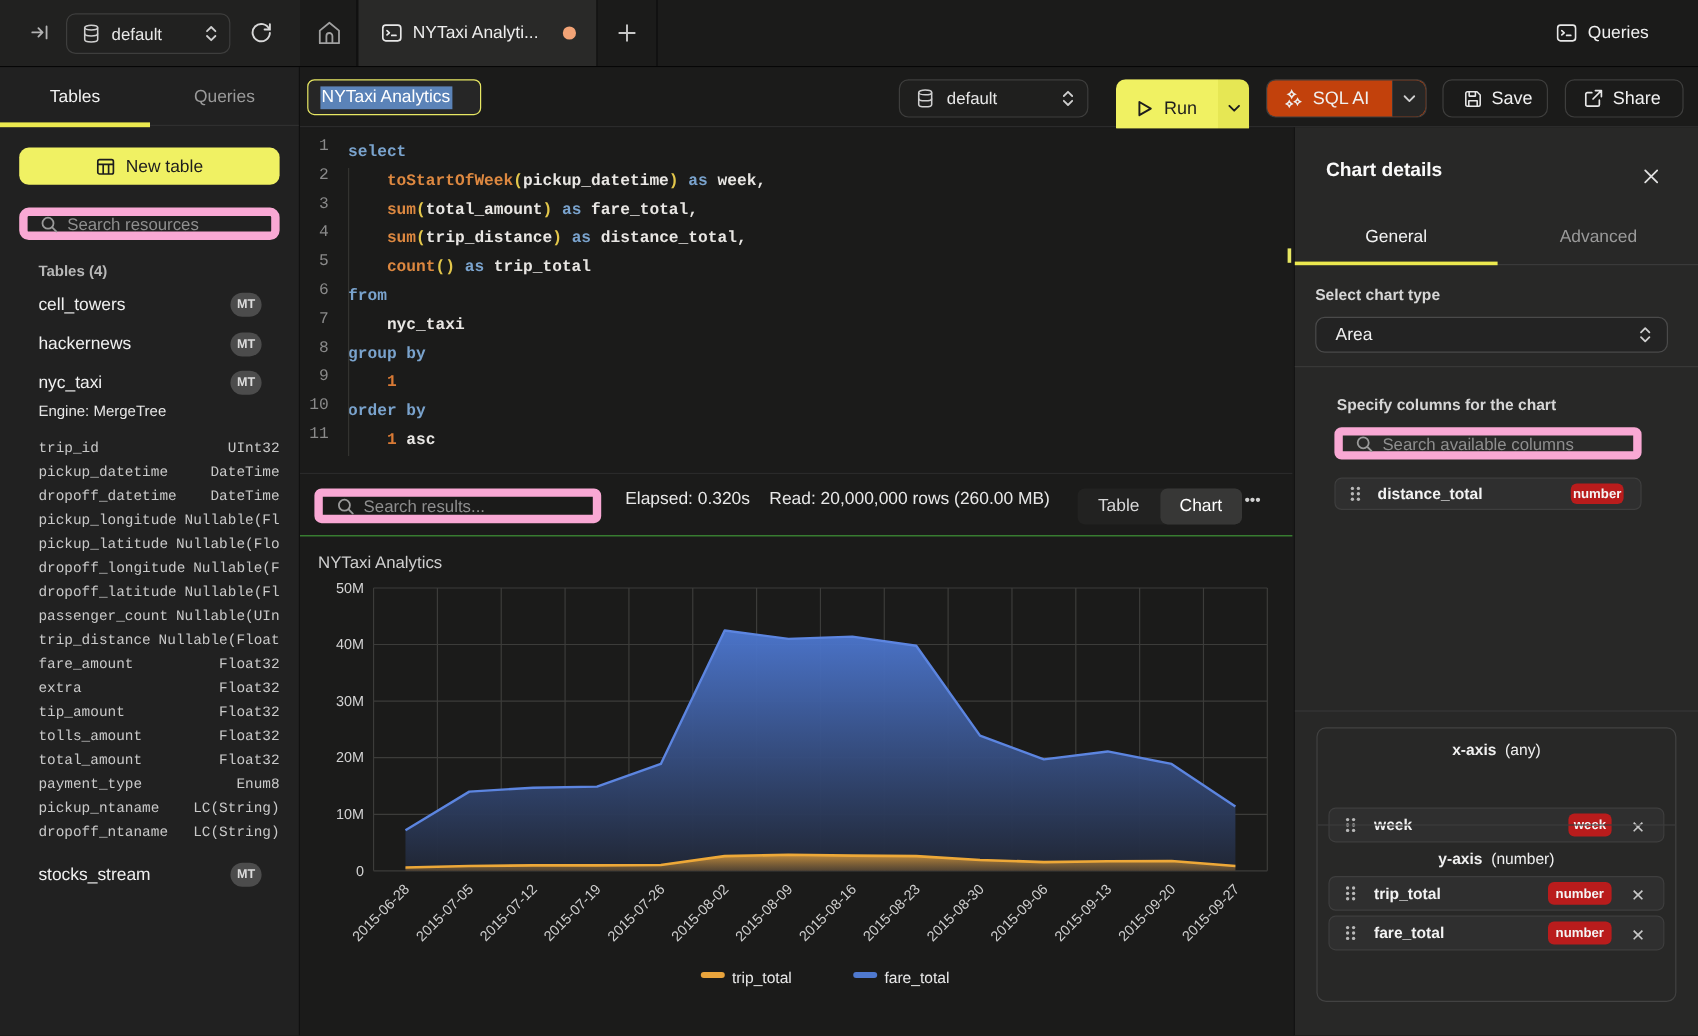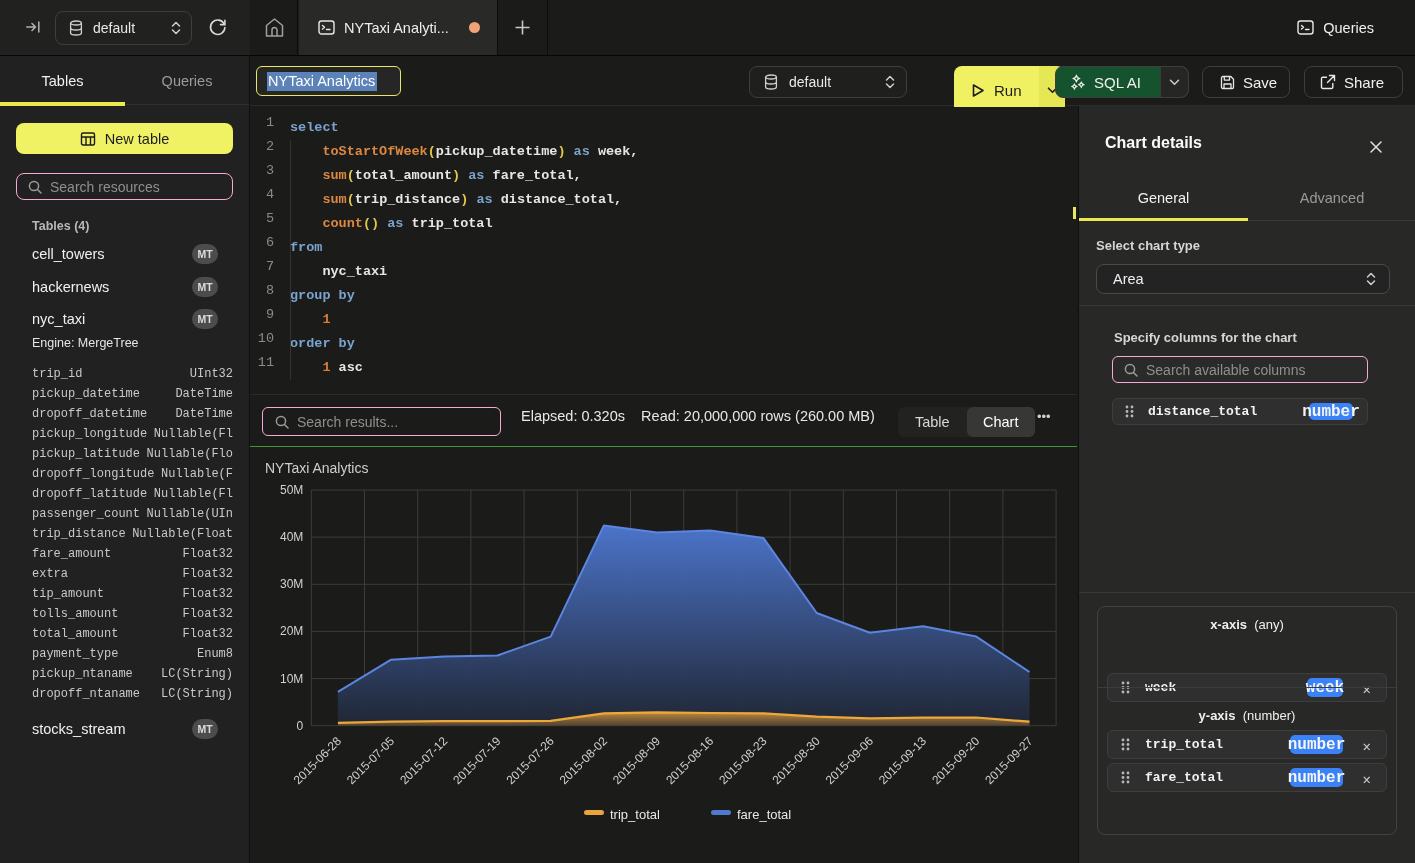--- a/index.html
+++ b/index.html
@@ -13,32 +13,32 @@
 #hometab { left:250px; top:0; width:48px; height:55px; background:#1b1b1a; border-right:1px solid #0c0c0c; }
 #activetab { left:299px; top:0; width:199px; height:55px; background:#292928; border-right:1px solid #0c0c0c; display:flex; align-items:center; }
 #tabtitle { color:#ededed; font-size:14.5px; margin-left:9px; }
 #tabdot { width:11px; height:11px; border-radius:50%; background:#f2a376; margin-left:20px; }
 #queries-btn { right:41px; top:0; height:55px; display:flex; align-items:center; color:#f0f0f0; font-size:14.5px; }
 
 #sidebar { left:0; top:56px; width:250px; height:807px; background:#212121; border-right:1px solid #101010; }
 #sidetabs { left:0; top:0; width:249px; height:49px; border-bottom:1px solid #2f2f2f; }
 #sidetab-underline { left:0; top:46px; width:125px; height:4px; background:#ece94f; }
 #newtable { left:16px; top:67px; width:217px; height:31px; background:#f0f163; border-radius:8px; display:flex; align-items:center; justify-content:center; color:#1d1d1d; font-size:14.5px; }
-.searchbox { border:1px solid #f9a8d4; border-radius:8px; display:flex; align-items:center; color:#8f8f8f; font-size:14px; }
+.searchbox { border:7px solid #f9a8d4; border-radius:8px; display:flex; align-items:center; color:#8f8f8f; font-size:14px; }
 #tables4 { left:32px; top:163px; color:#b8b8b8; font-size:12.5px; font-weight:bold; }
 .trow { left:32px; width:201px; height:22px; display:flex; align-items:center; color:#f0f0f0; font-size:14.5px; }
 .mt { position:absolute; right:15px; width:26px; height:20px; background:#4c4c4c; border-radius:10px; color:#dcdcdc; font-size:10.5px; font-weight:bold; display:flex; align-items:center; justify-content:center; }
 #engine { left:32px; top:280px; color:#e5e5e5; font-size:12.5px; }
 #collist { left:32px; top:308px; width:201px; color:#c9c9c9; font-family:"Liberation Mono", monospace; font-size:12px; line-height:20px; }
 .cr { display:flex; justify-content:space-between; white-space:pre; }
 
 #toolbar { left:250px; top:56px; width:1165px; height:50px; background:#1b1b1a; border-bottom:1px solid #2b2b2b; }
 #qtitle { left:6px; top:10px; width:145px; height:30px; background:#262626; border:1.5px solid #e7e763; border-radius:6px; display:flex; align-items:center; padding-left:10px; font-size:14.5px; color:#fff; }
 #qtitle span { background:#5b83b8; padding:1px 2px 2px 1px; }
-.tbtn { display:flex; align-items:center; border:1px solid #3e3e3d; border-radius:8px; color:#f0f0f0; font-size:15px; background:#14532d; }
+.tbtn { display:flex; align-items:center; border:1px solid #3e3e3d; border-radius:8px; color:#f0f0f0; font-size:15px; background:#c2410c; }
 
 #editor { left:250px; top:107px; width:827px; height:287px; background:#1b1b1a; font-family:"Liberation Mono", monospace; font-size:13.5px; font-weight:bold; }
 #gutter { left:0; top:4px; width:24px; text-align:right; color:#8a8a8a; line-height:24px; font-weight:normal; }
 #code { left:40px; top:9px; line-height:24px; white-space:pre; color:#e8e6e3; }
 .kw { color:#7aa3cd; } .fn { color:#dd8840; } .pr { color:#e3c74b; } .nm { color:#d97a35; }
 
 #resultsbar { left:250px; top:394px; width:827px; height:53px; background:#1b1b1a; border-top:1px solid #2a2a2a; }
 #greenline { left:0; top:51px; width:827px; height:3px; background:#3f9537; }
 #elapsed { left:271px; top:13px; color:#e8e8e8; font-size:14.5px; }
 #toggle { left:648px; top:12px; width:137px; height:30px; background:#222221; border-radius:6px; display:flex; color:#d8d8d8; font-size:14.5px; }
@@ -46,23 +46,23 @@
 #toggle .on { background:#373736; border-radius:6px; color:#fff; }
 #dots { left:787px; top:14px; color:#d0d0d0; font-size:13px; letter-spacing:0px; }
 
 #chart { left:250px; top:447px; width:828px; height:416px; background:#1b1b1a; }
 
 #panel { left:1078px; top:106px; width:337px; height:757px; background:#282827; border-left:1px solid #0f0f0f; color:#e8e8e8; }
 #paneltabs { left:0; top:71px; width:337px; height:44px; border-bottom:1px solid #3a3a3a; }
 #panel-underline { left:0; top:112px; width:169px; height:3px; background:#ece94f; }
 .plabel { font-size:13px; font-weight:bold; color:#d6d6d6; }
 .pselect { border:1px solid #4a4a4a; border-radius:8px; background:#232323; display:flex; align-items:center; color:#f0f0f0; font-size:14.5px; }
-.colrow { position:absolute; background:#2f2f2f; border:1px solid #3e3e3e; border-radius:6px; display:flex; align-items:center;font-family:Liberation Mono, monospace; }
+.colrow { position:absolute; background:#2f2f2f; border:1px solid #3e3e3e; border-radius:6px; display:flex; align-items:center; }
 .colrow .nm2 { color:#f2f2f2; font-size:13px; font-weight:bold; }
-.badge { position:absolute; background:#3b82f6; border-radius:5px; color:#f5f5f5; font-size:16px; font-weight:bold; display:flex; align-items:center; justify-content:center; }
+.badge { position:absolute; background:#b91c1c; border-radius:5px; color:#f5f5f5; font-size:11px; font-weight:bold; display:flex; align-items:center; justify-content:center; }
 .xclose { position:absolute; color:#c8c8c8; font-size:14px; }
 </style>
 </head>
 <body>
 <div id="page">
 
   <div id="topbar" class="abs"></div>
   <div id="topbar-left" class="abs"></div>
   <div id="hometab" class="abs"></div>
   <div id="activetab" class="abs">
@@ -169,21 +169,21 @@
           <ellipse cx="7" cy="3" rx="5.4" ry="2"></ellipse>
           <path d="M1.6 3v5c0 1.1 2.4 2 5.4 2s5.4-.9 5.4-2V3"></path>
           <path d="M1.6 8v5c0 1.1 2.4 2 5.4 2s5.4-.9 5.4-2V8"></path>
         </svg>
       <span style="margin-left:11px">default</span>
       <svg style="margin-left:auto;margin-right:11px" width="10" height="14" viewBox="0 0 10 14" fill="none" stroke="#cfcfcf" stroke-width="1.5" stroke-linecap="round" stroke-linejoin="round">
           <path d="M1.5 5l3.5-3.5L8.5 5M1.5 9l3.5 3.5L8.5 9"></path>
         </svg>
     </div>
 
-    <div class="abs" style="left:704px;top:10px;width:111px;height:48px;border-radius:8px;overflow:hidden;display:flex;">
+    <div class="abs" style="left:680px;top:10px;width:111px;height:48px;border-radius:8px;overflow:hidden;display:flex;">
       <div style="width:85px;background:#f0f162;display:flex;align-items:center;color:#1d1d1d;font-size:15px;">
         <svg style="margin-left:17px" width="14" height="15" viewBox="0 0 14 15" fill="none" stroke="#1d1d1d" stroke-width="1.6" stroke-linejoin="round">
             <path d="M2.5 2l9.5 5.5L2.5 13z"></path>
           </svg>
         <span style="margin-left:9px">Run</span>
       </div>
       <div style="width:26px;background:#e6e754;display:flex;align-items:center;justify-content:center;">
         <svg width="11" height="7" viewBox="0 0 11 7" fill="none" stroke="#1d1d1d" stroke-width="1.6" stroke-linecap="round" stroke-linejoin="round">
             <path d="M1.5 1.2l4 4 4-4"></path>
           </svg>

